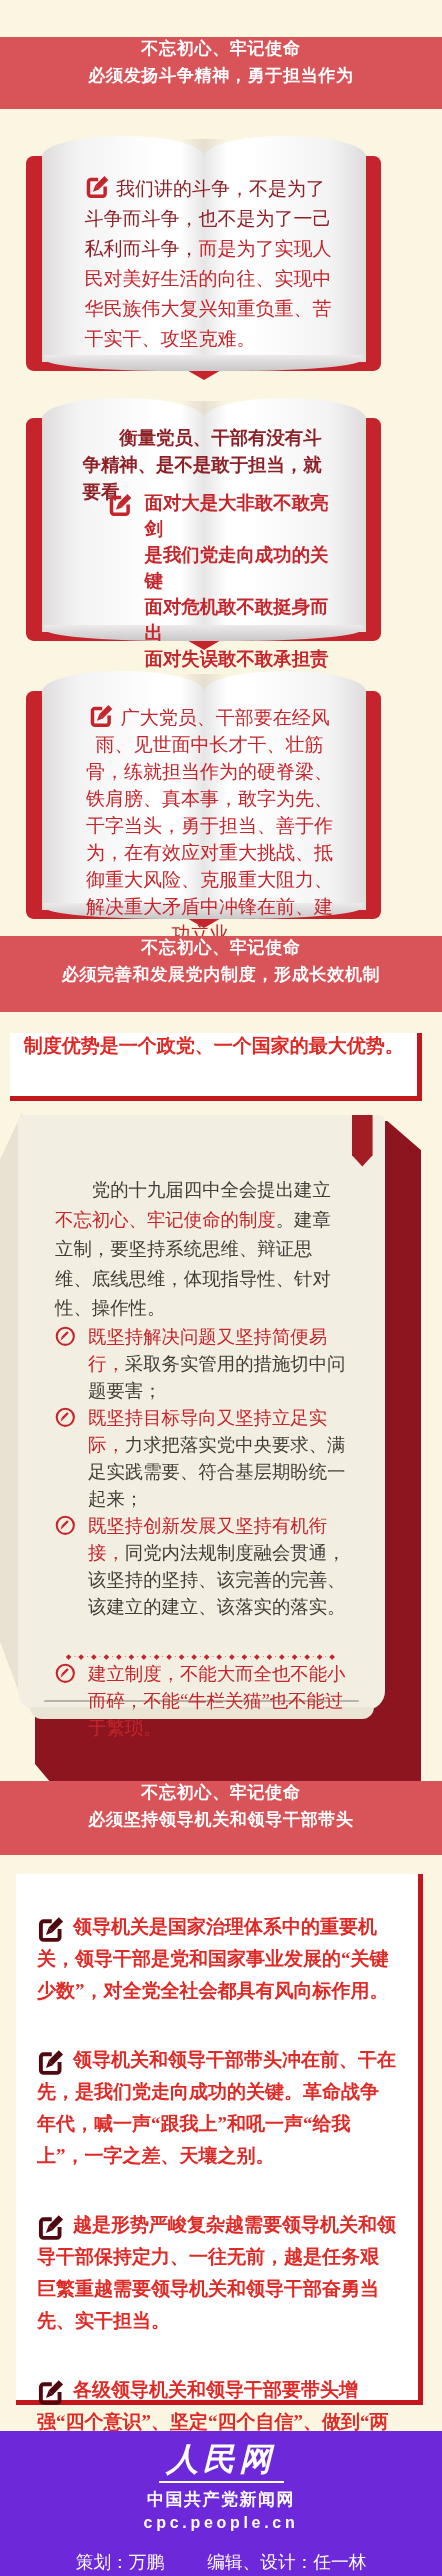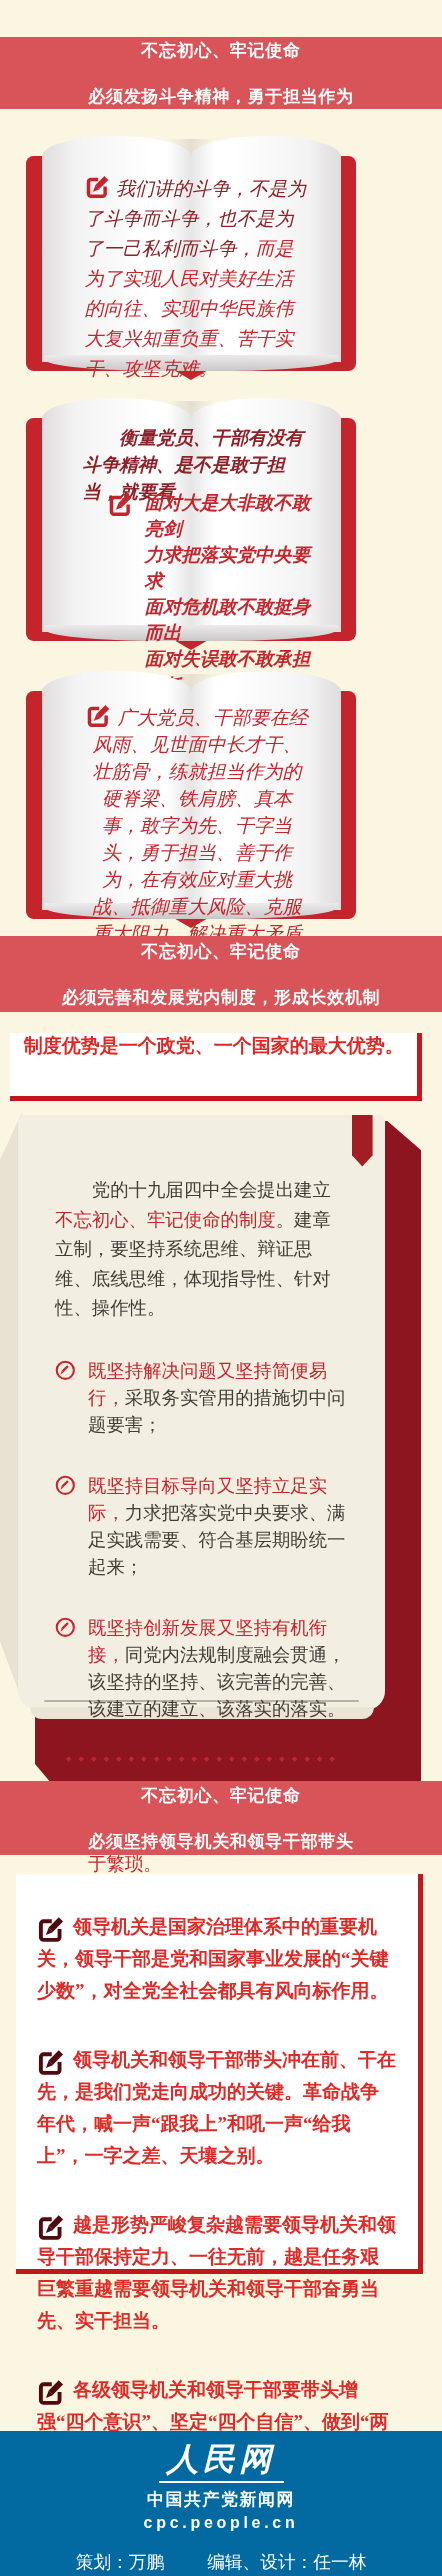--- a/index.html
+++ b/index.html
@@ -1,28 +1,28 @@
 <!DOCTYPE html>
 <html style="font-size:11.8px"><head>
 <meta charset="utf-8">
 <style>
   html,body{margin:0;padding:0;}
   #page{position:relative;width:442px;height:2576px;background:#FBF6E2;overflow:hidden;
         font-family:"Liberation Sans","DejaVu Sans",sans-serif;}
 
   
   .banner{position:absolute;left:0;right:0;background:#D95459;color:#fff;text-align:center;
-          display:flex;flex-direction:column;justify-content:center;gap:23px;
+          display:flex;flex-direction:column;gap:4px;
           font-weight:bold;font-size:17px;letter-spacing:0.7px;}
   #banner1{top:37px;height:72px;}
   #banner2{top:936px;height:76px;}
   #banner3{top:1781px;height:74px;}
 
   
-  .book{position:absolute;left:26px;width:330px;font-style:italic;}
+  .book{position:absolute;left:26px;width:355px;}
   #book1{top:136px;height:245px;}
   #book2{top:398px;height:253px;}
   #book3{top:671px;height:258px;}
   .cover{position:absolute;left:0;right:0;top:20px;bottom:10.3px;background:#C5242C;border-radius:7.4px;}
   .cover-tip{position:absolute;left:50%;bottom:0.7px;width:0;height:0;margin-left:-19px;
              border-left:19px solid transparent;border-right:19px solid transparent;
              border-top:11px solid #C5242C;}
   .pages{position:absolute;left:15.5px;right:15.5px;top:0;bottom:19px;}
   .ph{position:absolute;top:0;bottom:0;width:50%;border-radius:50% 50% 0 0 / 20.6px 20.6px 0 0;}
   .ph.l{left:0;background:linear-gradient(90deg,#DEDCDD,#F4F3F4 22%,#FFFFFF 72%);}
@@ -65,34 +65,34 @@
             border-radius:5.9px 5.9px 19px 19px;}
   .np-paper::before{content:"";position:absolute;left:26px;right:26px;bottom:7.4px;height:2.2px;
                     background:#B9B3A6;border-radius:1.5px;}
   .np-paper::after{content:"";position:absolute;left:11.8px;right:11.8px;bottom:-9.6px;height:11.8px;
                    background:#EBE5D6;border-radius:0 0 17.7px 17.7px;}
   .np-ribbon{position:absolute;left:352px;width:20.6px;top:9.6px;height:52px;background:#A31D25;
              clip-path:polygon(0 0,100% 0,100% 78%,50% 100%,0 78%);}
   .np-content{position:absolute;left:55px;right:94px;top:55px;
               font-family:"Liberation Serif","DejaVu Serif",serif;}
   .np-intro{font-size:18.4px;line-height:29.5px;color:#433D38;text-indent:2em;margin-top:16px;}
-  .np-item{position:relative;padding-left:33px;font-size:18.4px;line-height:27px;margin-top:34px;}
+  .np-item{position:relative;padding-left:33px;font-size:18.4px;line-height:27px;}
   .np-item .bullet-icon{position:absolute;left:0;top:2.9px;}
   .np-divider{margin:31px 0 0 0;text-align:center;color:#C0262C;font-size:7.4px;letter-spacing:2.2px;}
 
   
-  #card{position:absolute;top:1874px;left:15.5px;width:407px;height:400px;background:#fff;
+  #card{position:absolute;top:1874px;left:15.5px;width:407px;height:531px;background:#fff;
         border-right:5.2px solid #C3171E;border-bottom:5.2px solid #C3171E;
         padding:37px 20.6px 0 21.4px;box-sizing:border-box;}
   .card-item{font-family:"Liberation Serif","DejaVu Serif",serif;font-size:19px;line-height:32px;
              color:#DF2B27;font-weight:bold;margin-bottom:37px;}
   .card-item .icon-edit{float:left;margin:3.7px 8px 0 0;}
 
   
-  #footer{position:absolute;top:2431px;left:0;right:0;height:145px;background:#0369a1;
+  #footer{position:absolute;top:2431px;left:0;right:0;height:145px;background:#6d28d9;
           color:#fff;text-align:center;}
   .logo{font-family:"Liberation Serif","DejaVu Serif",serif;font-style:italic;font-weight:bold;
         font-size:32px;line-height:1;padding-top:11.8px;letter-spacing:4.4px;}
   .logo-rule{width:125px;height:1.5px;background:#fff;margin:6.6px auto 5.2px;}
   .site{font-size:17px;font-weight:bold;letter-spacing:1.5px;}
   .url{font-size:16px;letter-spacing:3.7px;margin-top:2.9px;font-weight:bold;}
   .credits{margin-top:17.7px;font-size:17.7px;}
   .credits .sep{display:inline-block;width:43px;}
 </style>
 </head>
@@ -132,21 +132,21 @@
       <div class="spine"></div>
       <div class="pages-edge"></div>
       <div class="bk2-head">衡量党员、干部有没有斗争精神、是不是敢于担当，就要看</div>
       <div class="bk2-list">
         <span class="bk2-icon edit-slot"><svg class="icon-edit" width="25" height="25" viewBox="0 0 36 36" aria-hidden="true" style="color: rgb(196, 36, 44);">
     <path d="M29 18 v10.5 a3.5 3.5 0 0 1 -3.5 3.5 H8.5 A3.5 3.5 0 0 1 5 28.5 V11.5 A3.5 3.5 0 0 1 8.5 8 H19" fill="none" stroke="currentColor" stroke-width="5"></path>
     <path d="M20.5 21.5 L33.5 8.5 L28 3 L15 16 Z" fill="currentColor"></path>
     <path d="M15 16 L11.4 25.6 L21 22 Z" fill="currentColor"></path>
   </svg></span>
         <div class="row">面对大是大非敢不敢亮剑</div>
-        <div class="row">力求把落实党中央要求</div>
+        <div class="row">是我们党走向成功的关键</div>
         <div class="row">面对危机敢不敢挺身而出</div>
         <div class="row">面对失误敢不敢承担责任</div>
         <div class="row">面对歪风邪气敢不敢坚决斗争</div>
       </div>
     </div>
   </div>
 
   <div class="book" id="book3">
     <div class="cover"></div>
     <div class="cover-tip"></div>

